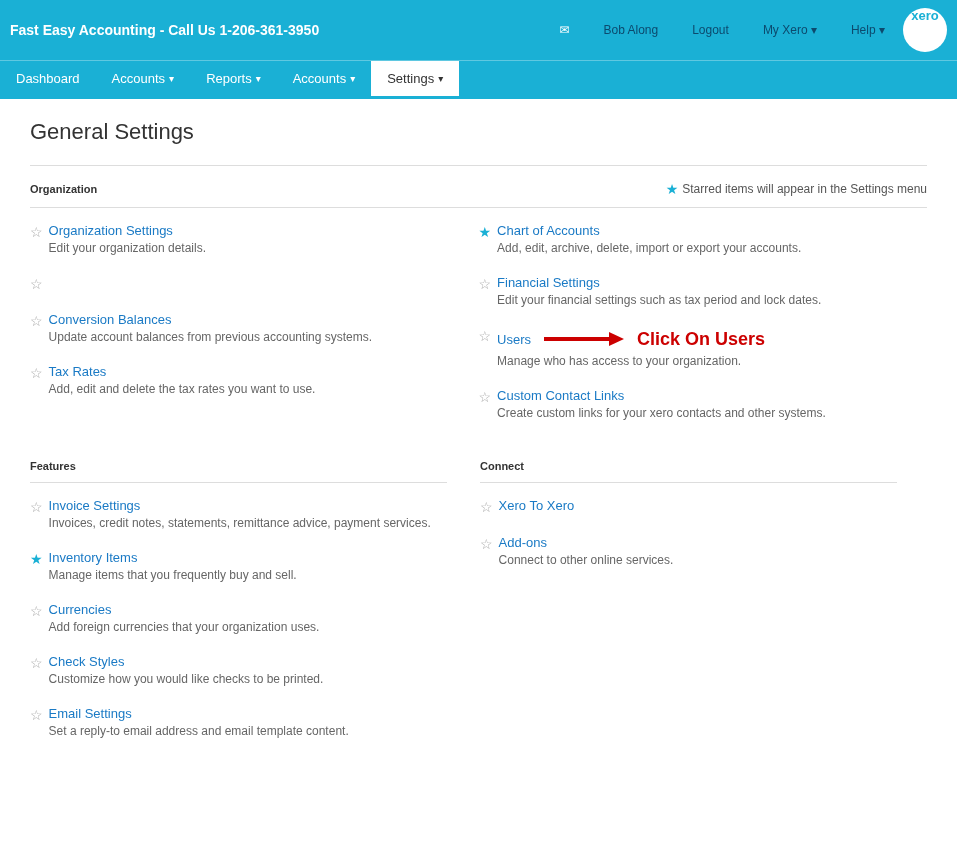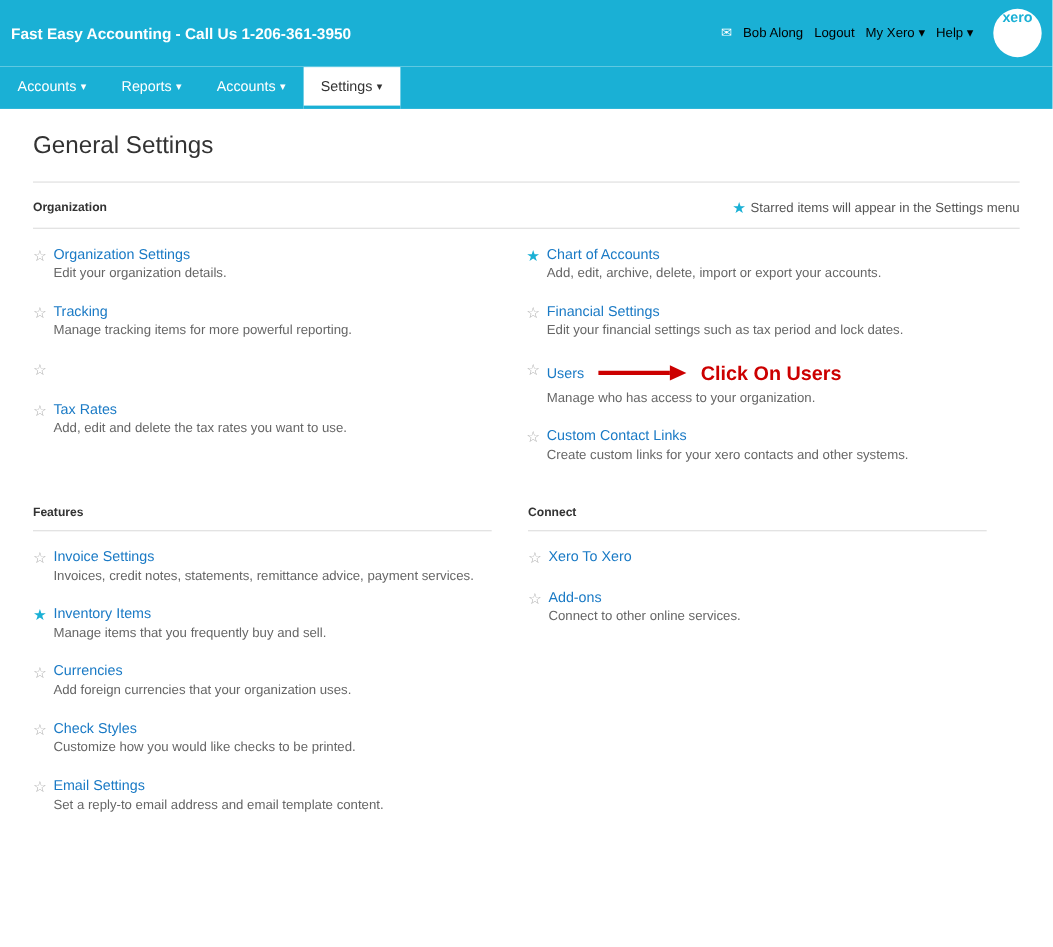--- a/index.html
+++ b/index.html
@@ -20,22 +20,23 @@
       font-weight: bold;
     }
     .top-bar-right {
       display: flex;
       align-items: center;
       gap: 10px;
       color: #fff;
       font-size: 12px;
     }
     .top-bar-right a {
-      color: #000000;
+      color: #0c4a6e;
       text-decoration: none;
+      margin-left: 24px;
     }
     .xero-logo {
       width: 44px;
       height: 44px;
       border-radius: 50%;
       background: #fff;
       display: flex;
       justify-content: center;
       margin-left: 8px;
     }
@@ -199,20 +200,23 @@
       <span>▾</span>
     </a>
     <div class="xero-logo">
       <span>xero</span>
     </div>
   </div>
 </div>
 
 <div class="nav-bar">
   <a class="nav-item" href="#">
+    <span>Dashboard</span>
+  </a>
+  <a class="nav-item" href="#">
     <span>Accounts</span>
     <span class="arrow">▾</span>
   </a>
   <a class="nav-item" href="#">
     <span>Reports</span>
     <span class="arrow">▾</span>
   </a>
   <a class="nav-item" href="#">
     <span>Accounts</span>
     <span class="arrow">▾</span>
@@ -243,28 +247,28 @@
       <div class="setting-item">
         <span class="star-icon">☆</span>
         <div class="setting-item-text">
           <a href="#" class="setting-link">Organization Settings</a>
           <div class="setting-desc">Edit your organization details.</div>
         </div>
       </div>
 
       <div class="setting-item">
         <span class="star-icon">☆</span>
-        <div class="setting-item-text">
-          <a href="#" class="setting-link">Tracking</a>
-          <div class="setting-desc">Manage tracking items for more powerful reporting.</div>
-        </div>
-      </div>
-
-      <div class="setting-item">
-        <span class="star-icon">☆</span>
+      </div>
+
+      <div class="setting-item">
+        <span class="star-icon">☆</span>
+        <div class="setting-item-text">
+          <a href="#" class="setting-link">Conversion Balances</a>
+          <div class="setting-desc">Update account balances from previous accounting systems.</div>
+        </div>
       </div>
 
       <div class="setting-item">
         <span class="star-icon">☆</span>
         <div class="setting-item-text">
           <a href="#" class="setting-link">Tax Rates</a>
           <div class="setting-desc">Add, edit and delete the tax rates you want to use.</div>
         </div>
       </div>
     </div>

